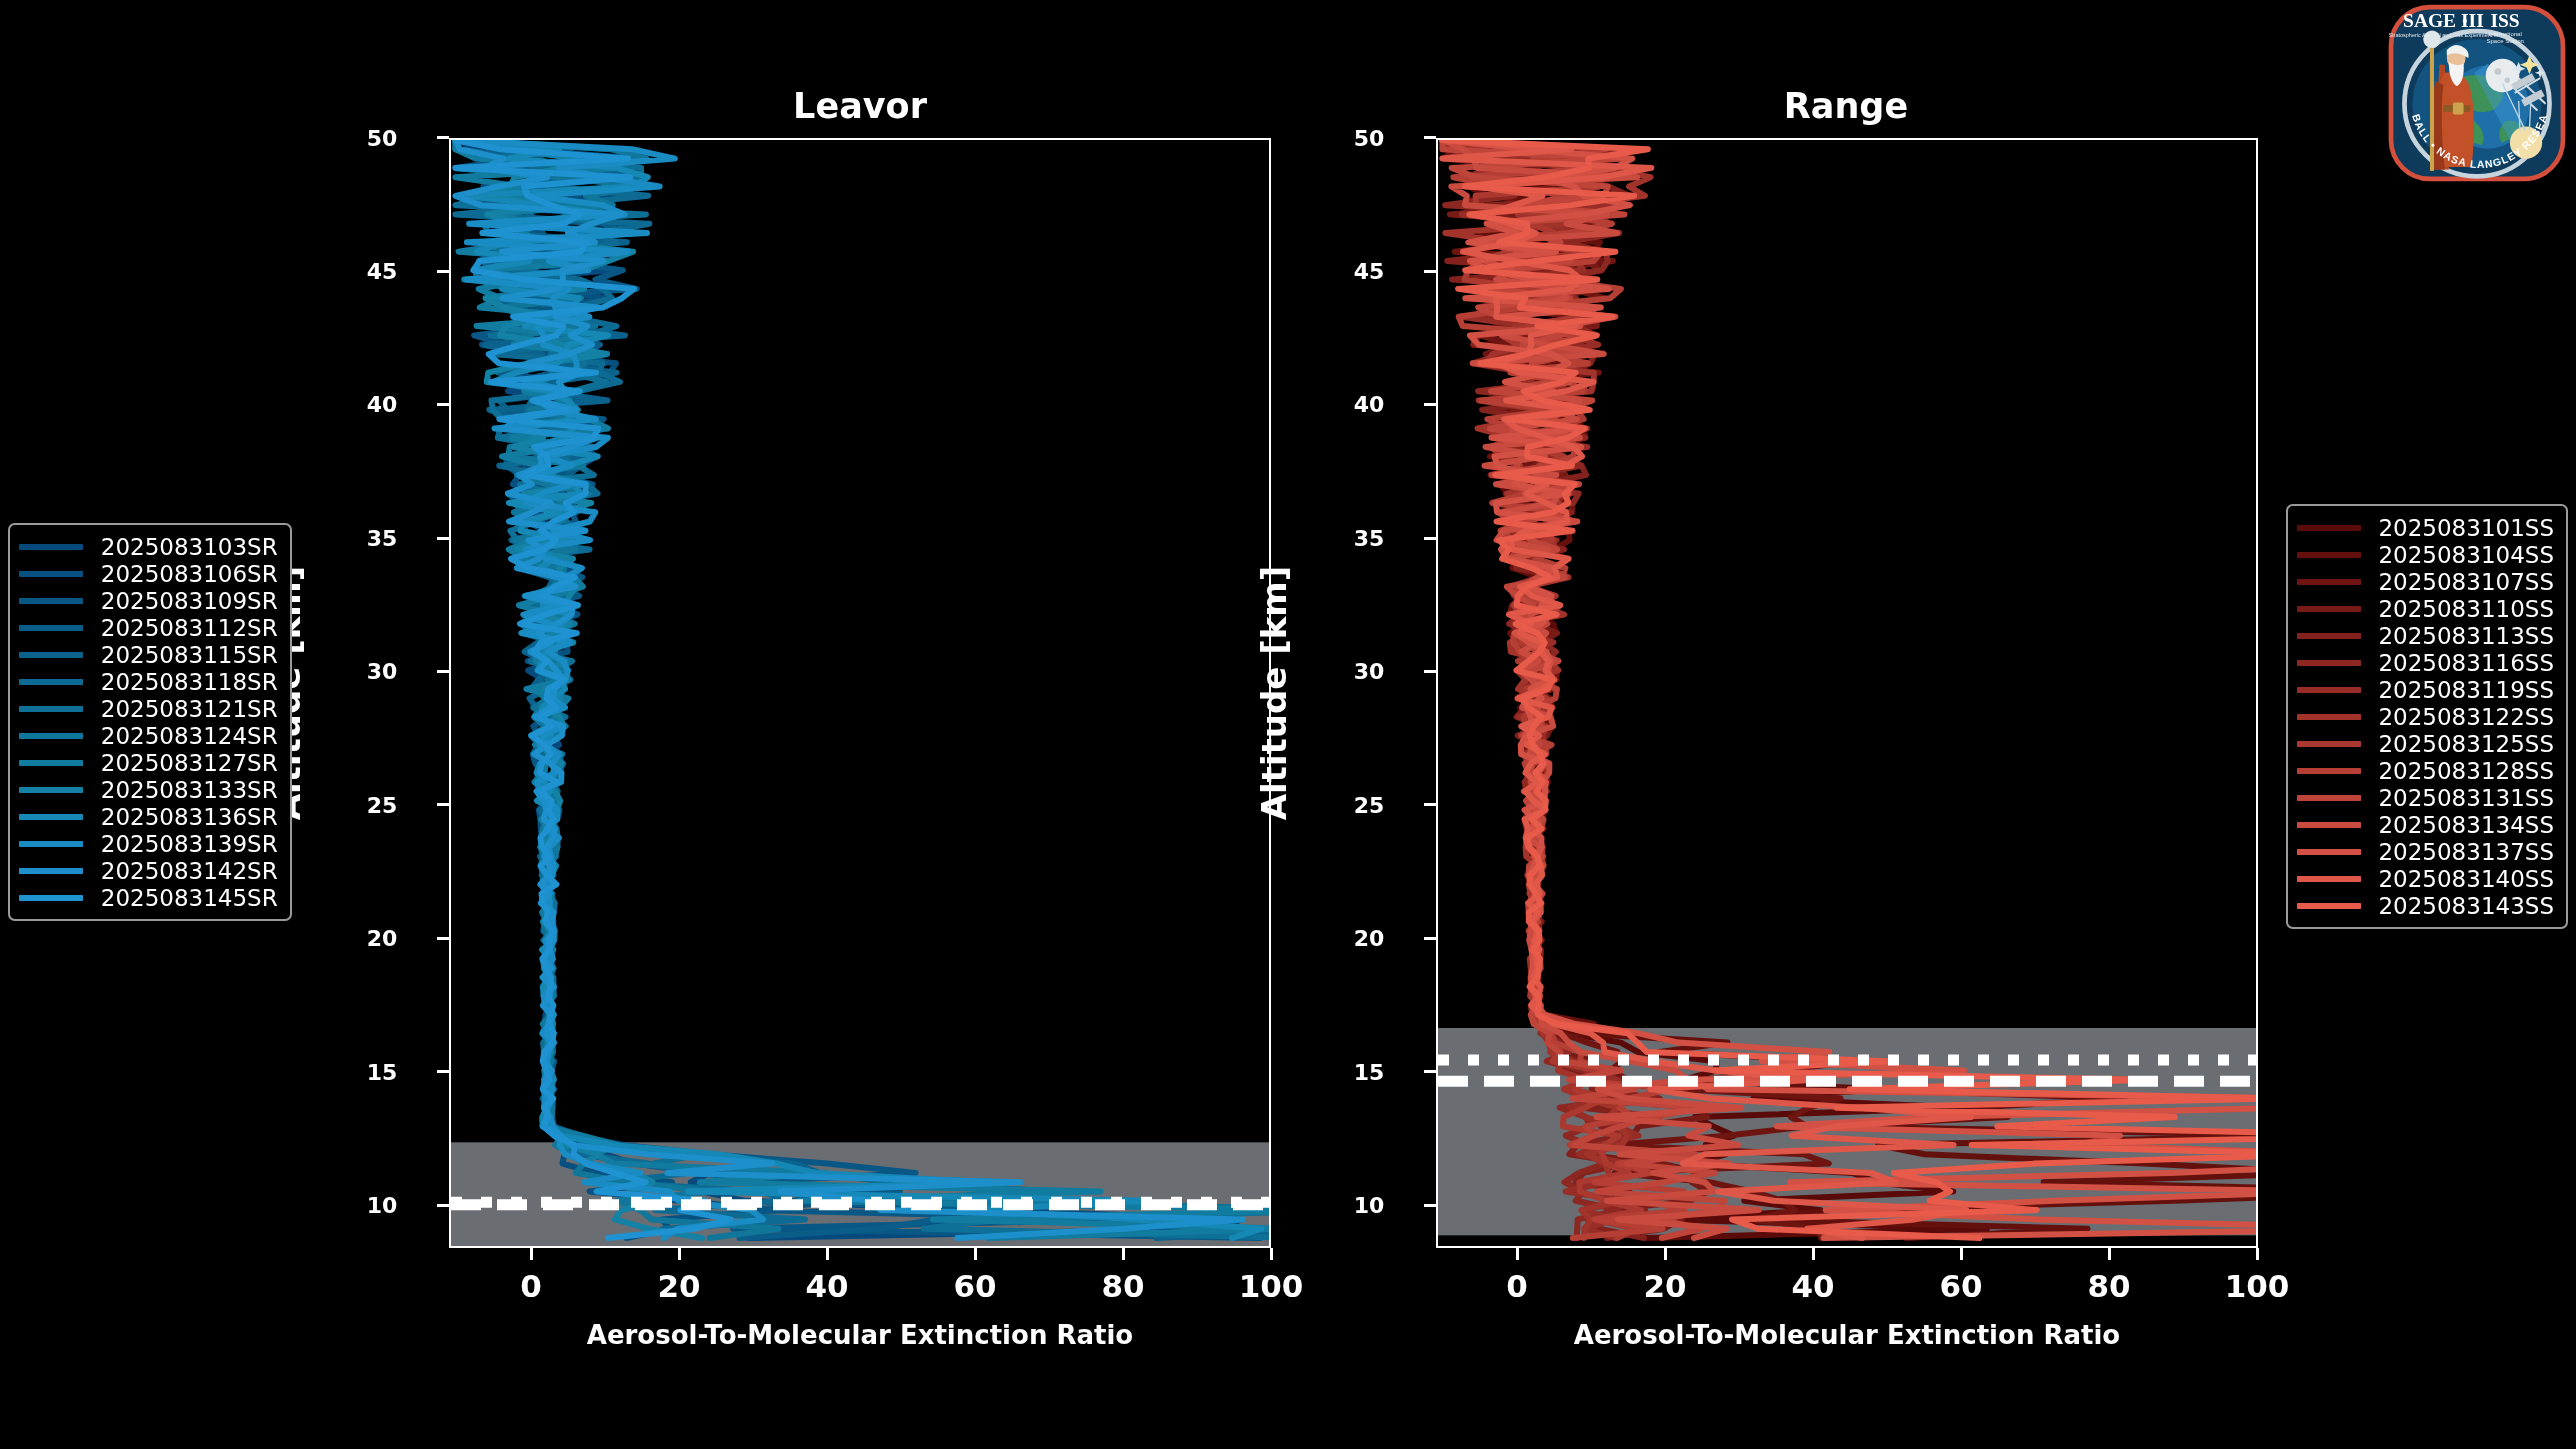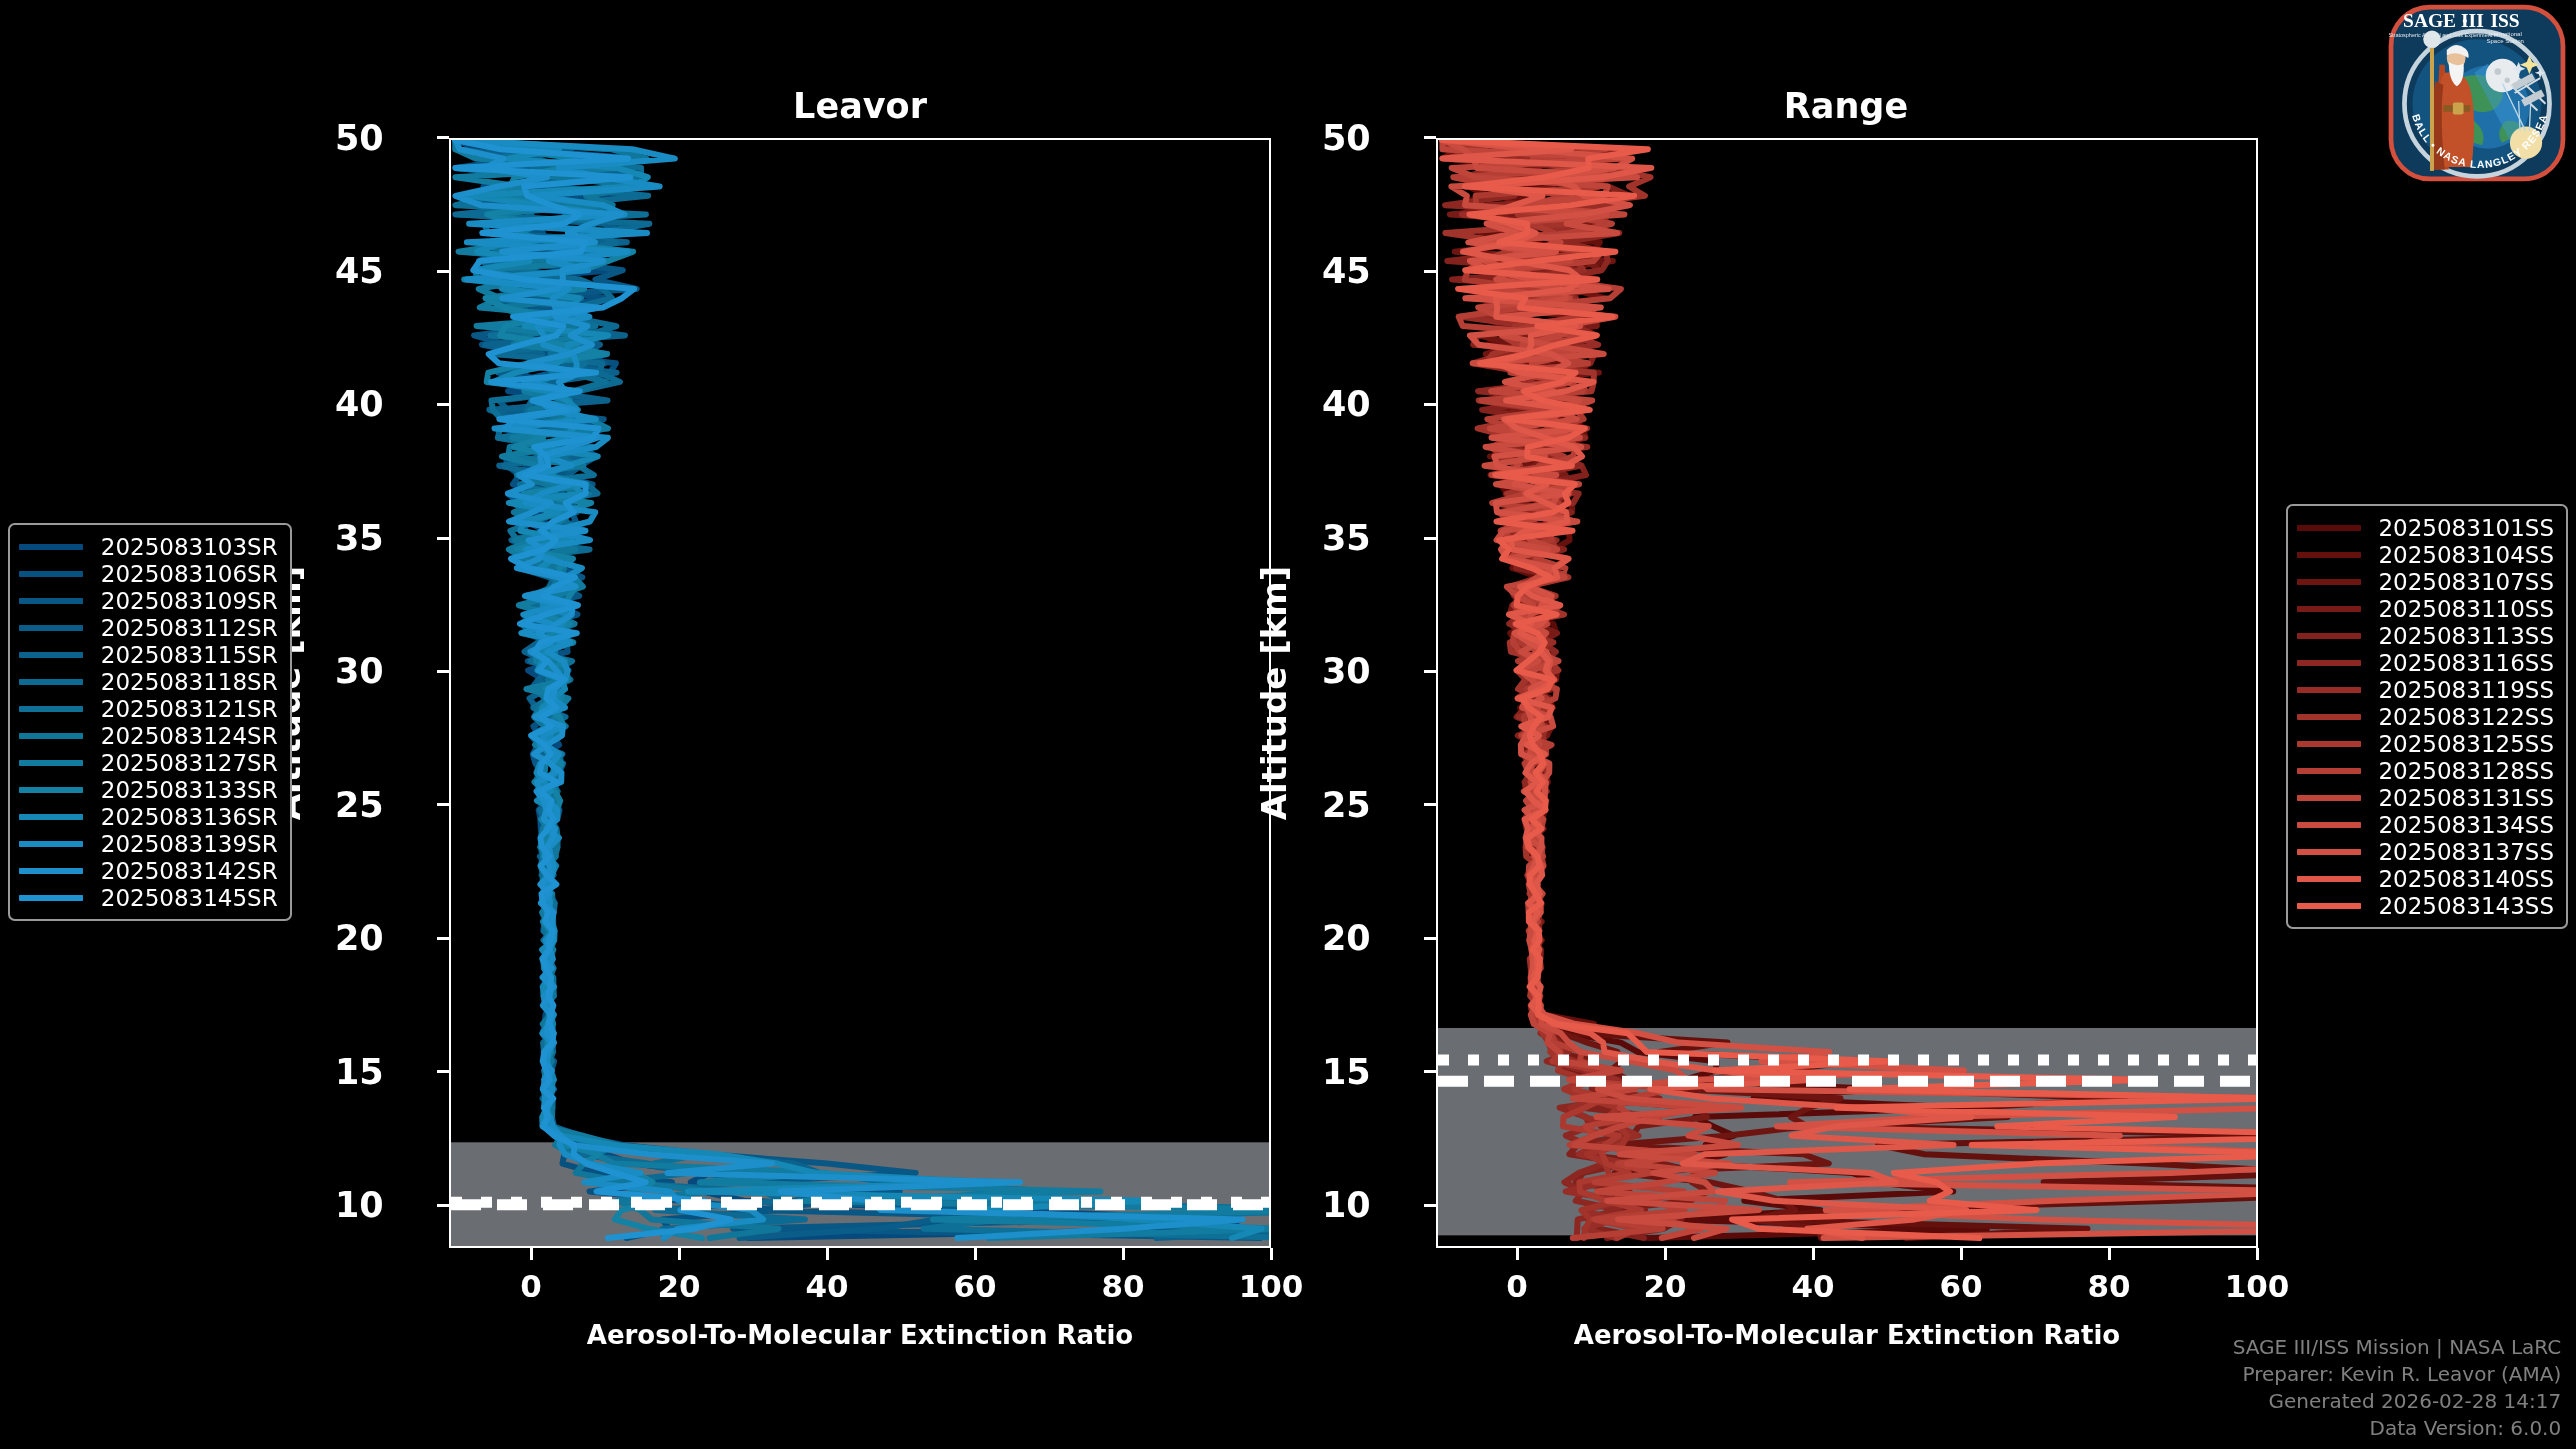--- a/index.html
+++ b/index.html
@@ -26,22 +26,22 @@
   }
 
   
   .plot-frame{position:absolute;border:2.7px solid #ffffff;box-sizing:border-box;background:#000;overflow:hidden;}
   .plot-svg{position:absolute;left:0;top:0;width:100%;height:100%;display:block;}
 
   
   .ytick{position:absolute;height:2.7px;background:#fff;width:12px;}
   .xtick{position:absolute;width:2.7px;background:#fff;height:12px;}
   .ylabel-txt{
-    position:absolute;font-weight:bold;font-size:35px;color:#fff;
-    text-align:left;white-space:nowrap;transform:translateY(-50%);
+    position:absolute;font-weight:bold;font-size:22px;color:#fff;
+    text-align:center;white-space:nowrap;transform:translateY(-50%);
   }
   .xlabel-txt{
     position:absolute;font-weight:bold;font-size:31px;color:#fff;
     text-align:center;white-space:nowrap;transform:translateX(-50%);
   }
   .axis-title-x{
     position:absolute;font-weight:bold;font-size:26px;color:#fff;
     text-align:center;white-space:nowrap;
   }
   .axis-title-y{
@@ -320,26 +320,20 @@
         <div class="legend-swatch" style="background: rgb(222, 87, 72);"></div>
         <div class="legend-label">2025083140SS</div>
       </div>
       <div class="legend-row">
         <div class="legend-swatch" style="background: rgb(232, 91, 74);"></div>
         <div class="legend-label">2025083143SS</div>
       </div>
     </div>
 
 
-<div id="footer">
-  <div>SAGE III/ISS Mission | NASA LaRC</div>
-  <div>Preparer: Kevin R. Leavor (AMA)</div>
-  <div>Generated 2026-02-28 14:17</div>
-  <div>Data Version: 6.0.0</div>
-</div>
 
 <svg id="mission-logo" viewBox="0 0 268 268">
   <defs>
     <clipPath id="globeclip">
           <circle cx="150" cy="150" r="62"></circle>
         </clipPath>
   </defs>
 
   <rect x="6" y="6" width="256" height="256" rx="58" fill="#0e3a5c" stroke="#d4503c" stroke-width="7"></rect>
 

